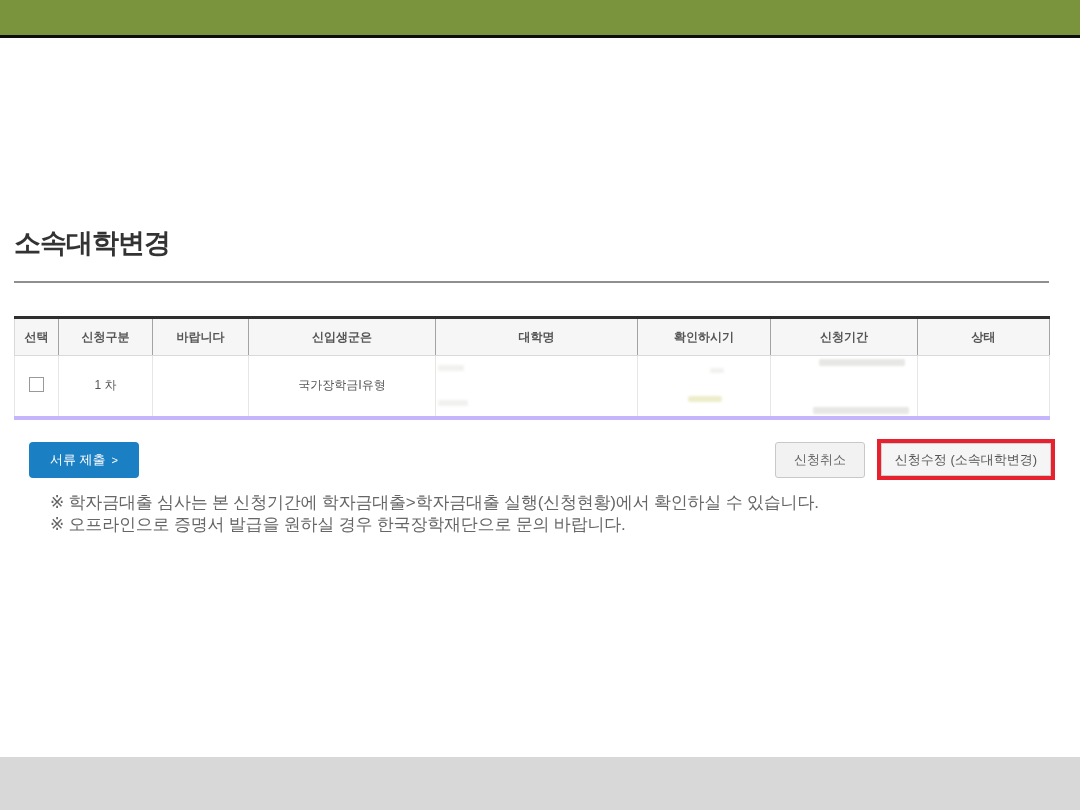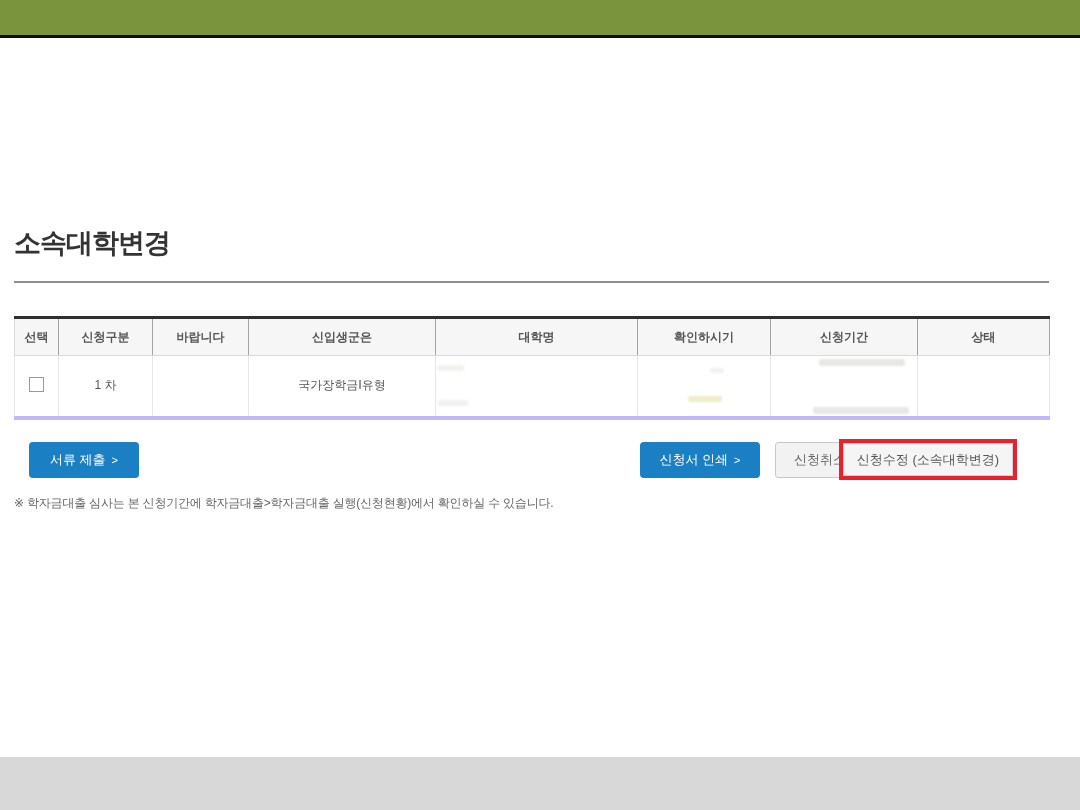--- a/index.html
+++ b/index.html
@@ -38,30 +38,30 @@
   
   .btn { position:absolute; top:442px; height:36px; border:none; cursor:pointer;
     font-family:inherit; font-size:13px; border-radius:4px; }
   .btn.blue { background:#1b7fc3; color:#fff; }
   .btn.blue .chevron { font-size:11px; margin-left:6px; }
   .btn.gray { background:#f2f2f2; color:#666; border:1px solid #c8c8c8;
     border-radius:3px; }
   .btn-docs   { left:21px;  width:110px;margin-left:8px; }
   .btn-print  { left:640px; width:120px; }
   .btn-cancel { left:775px; width:90px;  }
-  .highlight-box { position:absolute; left:839px; top:439px; width:178px;
+  .highlight-box { position:absolute; left:877px; top:439px; width:178px;
     height:41px; border:4px solid #e8212e; }
   .btn-modify { position:static; display:block; width:100%; height:100%;
     background:#f5f5f5; color:#555; border:1px solid #cfcfcf; border-radius:0;
     font-family:inherit; font-size:13px; cursor:pointer; }
 
   
   .notes { position:absolute; left:14px; top:492px; width:1040px; }
-  .note-line { font-size:12px; color:#666; line-height:22px;
-    letter-spacing:-0.2px; }
+  .note-line { font-size:17px; color:#666; line-height:22px;
+    letter-spacing:-0.2px;margin-left:36px; }
   .note-line.cont { padding-left:14px; }
 
   
   .footer { position:absolute; left:0; top:757px; width:1080px; height:53px;
     background:#d8d8d8; }
 </style>
 </head>
 <body>
 
 <div class="stage">
@@ -118,29 +118,27 @@
           <td></td>
         </tr>
       </tbody>
     </table>
   </div>
 
   <button class="btn blue btn-docs">
     <span>서류 제출</span><span class="chevron">&gt;</span>
   </button>
 
-  <button class="btn blue btn-print">
-    <span>신청서 인쇄</span><span class="chevron">&gt;</span>
-  </button>
 
   <button class="btn gray btn-cancel">신청취소</button>
 
   <div class="highlight-box">
     <button class="btn-modify">신청수정 (소속대학변경)</button>
   </div>
 
   <div class="notes">
     <div class="note-line">※ 학자금대출 심사는 본 신청기간에 학자금대출&gt;학자금대출 실행(신청현황)에서 확인하실 수 있습니다.</div>
+    <div class="note-line">※ 오프라인으로 증명서 발급을 원하실 경우 한국장학재단으로 문의 바랍니다.</div>
   </div>
 
   <div class="footer"></div>
 
 </div>
 
 </body></html>

